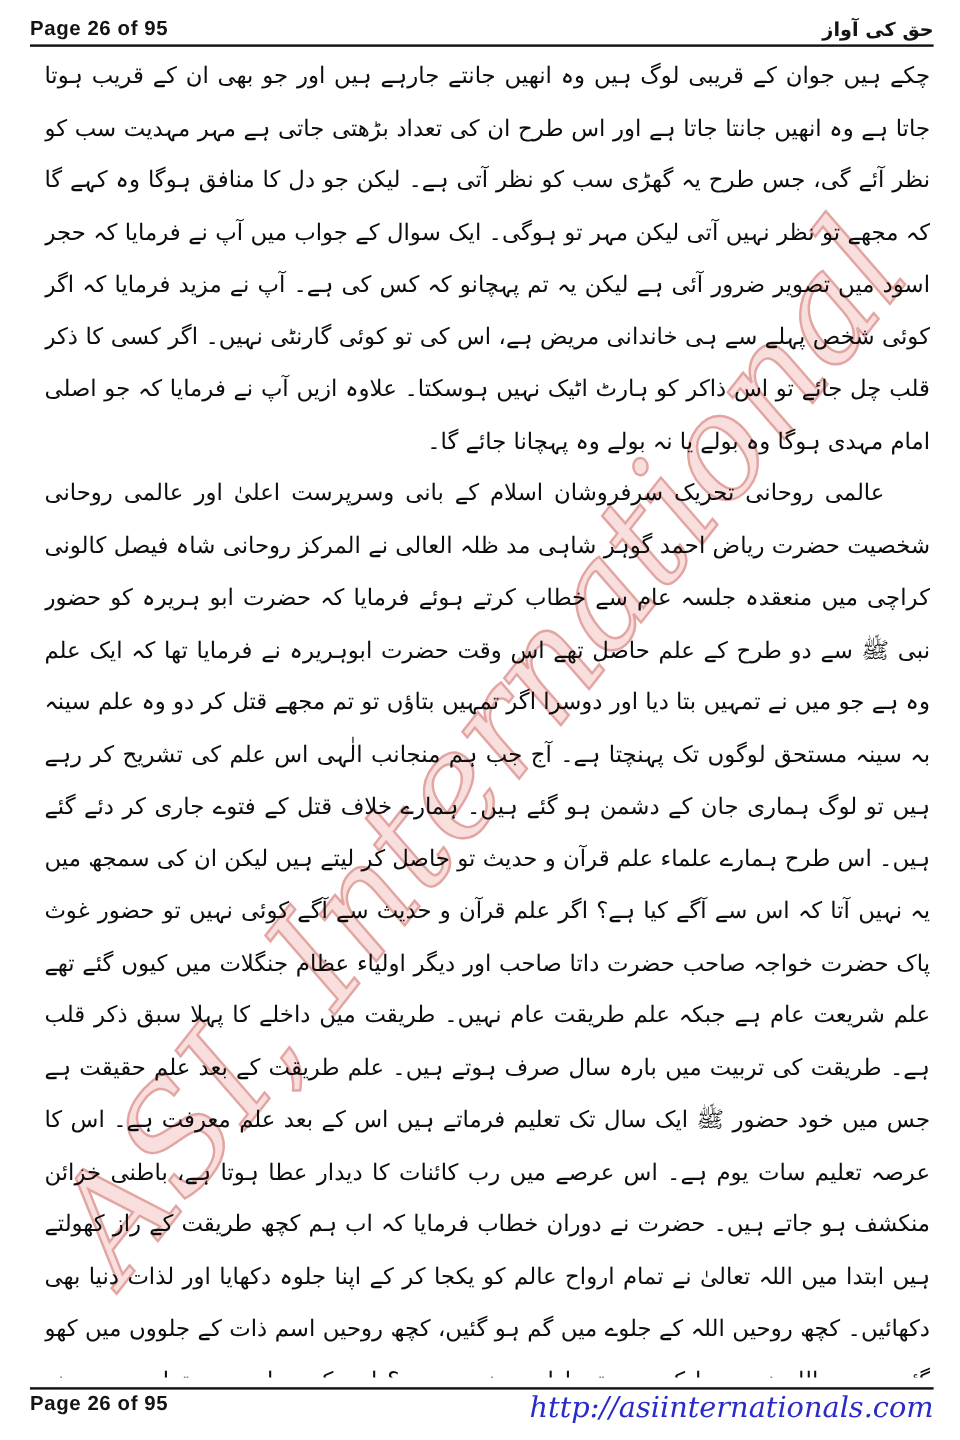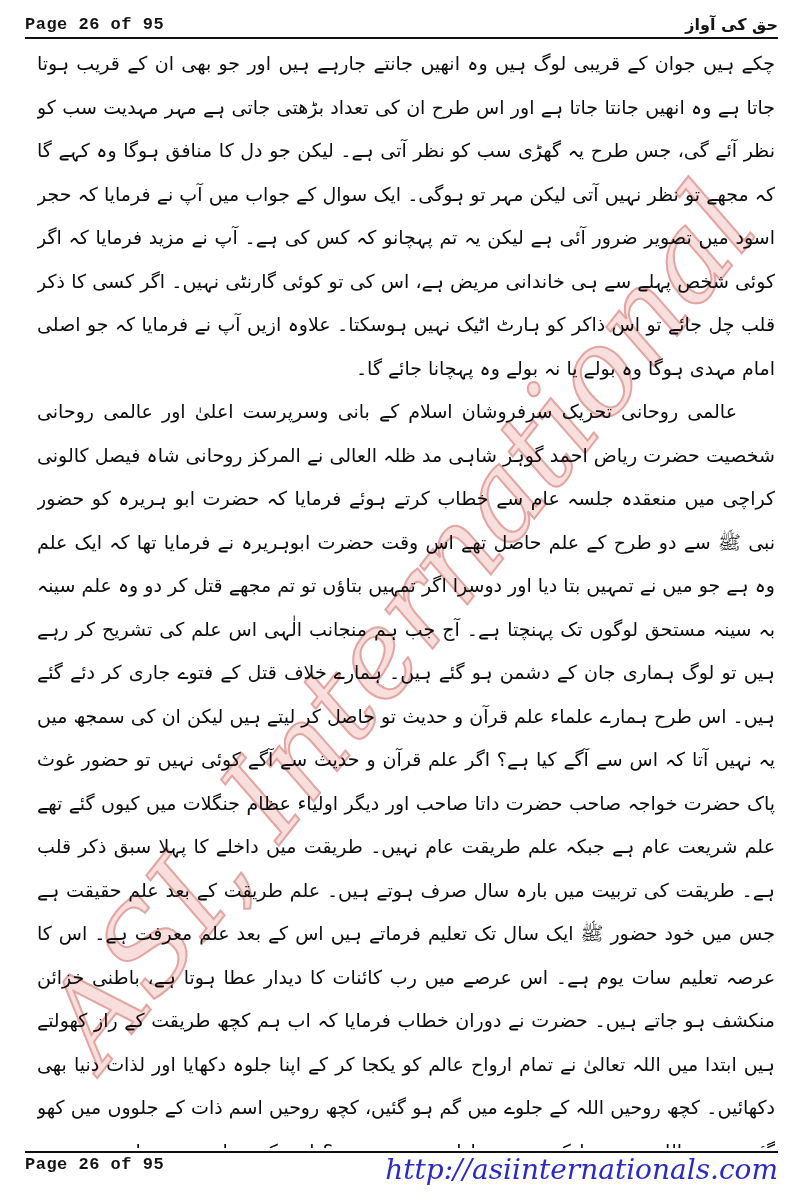--- a/index.html
+++ b/index.html
@@ -19,21 +19,21 @@
     top: 0; left: 25px; right: 22px;
     height: 34px;
     border-bottom: 2px solid #111111;
     display: flex;
     justify-content: space-between;
     align-items: flex-end;
     padding-bottom: 3px;
     z-index: 3;
   }
   .page-label {
-    font-family: Liberation Mono, monospace;
+    font-family: Liberation Sans, sans-serif;
     font-size: 17px;
     font-weight: 600;
     letter-spacing: 0.5px;
     color: #141414;
   }
   .doc-title {
     font-family: "DejaVu Sans", sans-serif;
     direction: rtl;
     font-size: 16px;
     font-weight: bold;
@@ -86,21 +86,21 @@
     border-top: 2px solid #111111;
     display: flex;
     justify-content: space-between;
     align-items: flex-start;
     padding-top: 2px;
     z-index: 3;
   }
   .site-link {
     font-family: "DejaVu Serif", serif;
     font-style: italic;
-    font-size: 28px;
+    font-size: 24px;
     color: #2a2ac8;
     text-decoration: none;
     line-height: 1.1;
   }
 </style>
 </head>
 <body>
 
 <div class="page">
 

